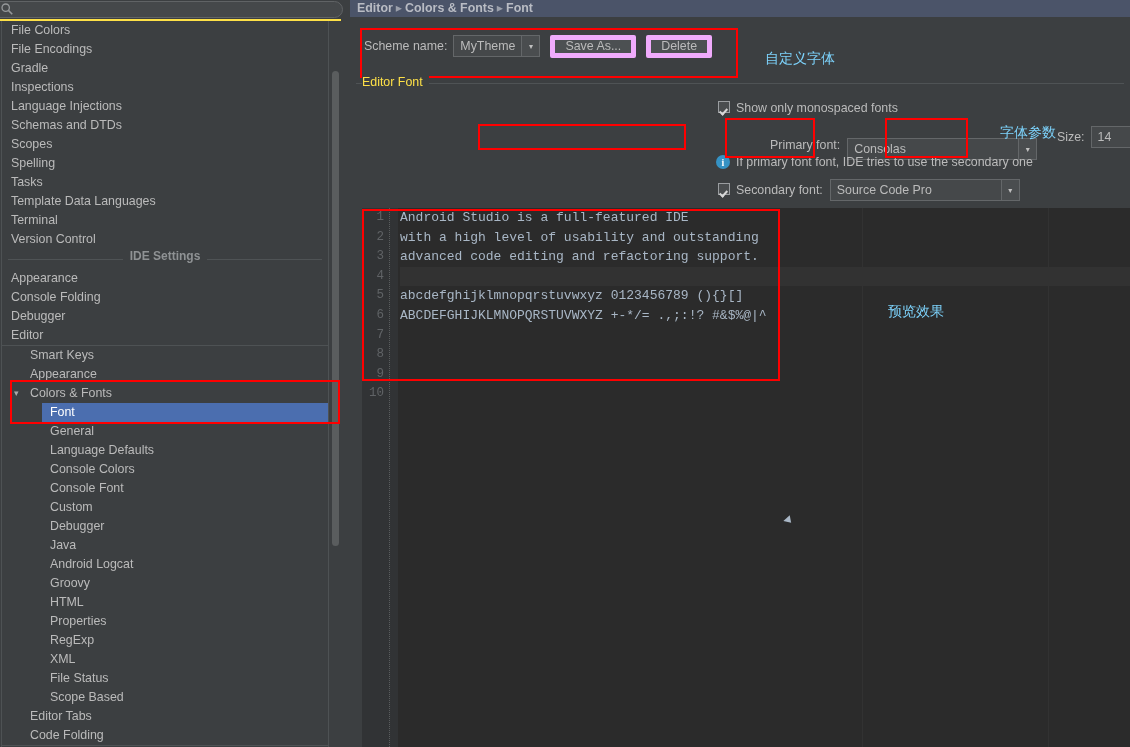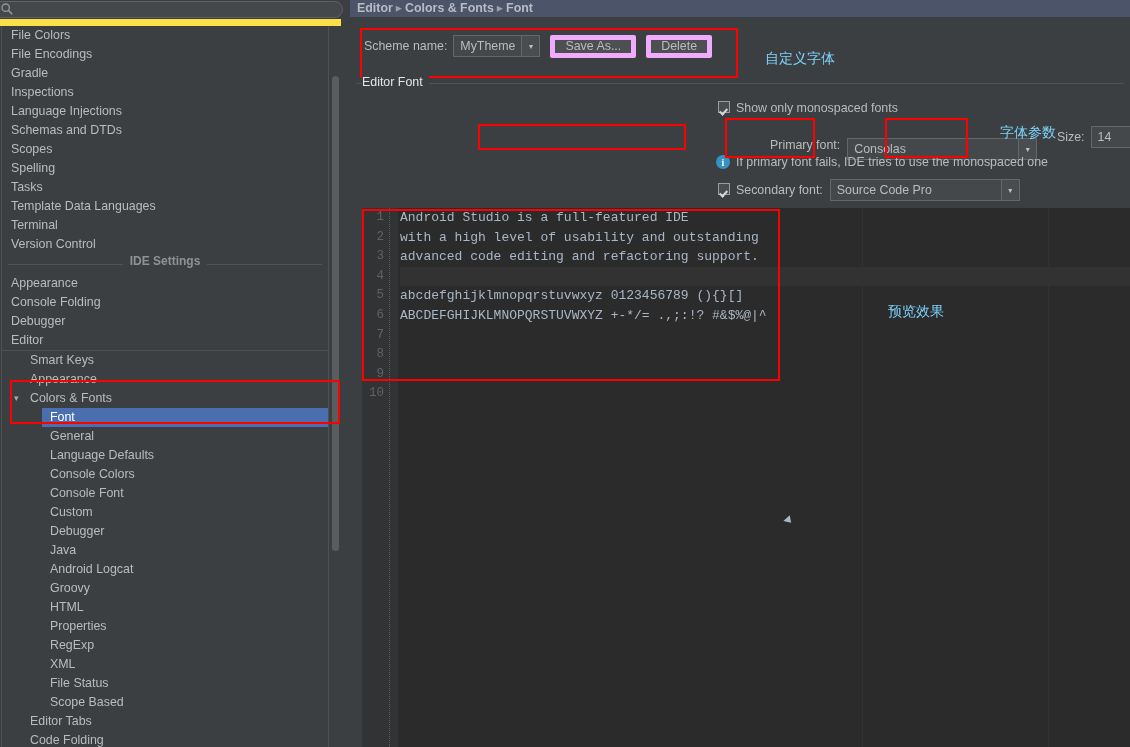--- a/index.html
+++ b/index.html
@@ -26,21 +26,21 @@
     border: 1px solid #606365; border-radius: 9px;
     background: #45484a;
   }
   #search-icon {
     position: absolute; left: 0px; top: 2px; width: 14px; height: 14px;
     opacity: .75;
   }
   #tree-wrap {
     position: absolute; left: 0px; top: 19px; width: 346px; height: 728px;
     background: #3c3f41;
-    border-top: 7px solid #fde047;
+    border-top: 2px solid #fde047;
   }
   #tree-box {
     position: absolute; left: 1px; top: 0px; width: 328px; height: 728px;
     overflow: hidden;
     border-left: 1px solid #4e5254;
     border-right: 1px solid #4e5254;
   }
   .tree-item {
     height: 19px; line-height: 19px;
     color: #bbbbbb; font-size: 12.4px;
@@ -141,21 +141,21 @@
     color: #bbbbbb; font-size: 12.4px;
     display: inline-flex; align-items: center; justify-content: center;
     margin-left: 10px;
   }
 
   
   #editor-font-group {
     position: absolute; left: 6px; top: 75px; width: 770px; height: 12px;
   }
   #editor-font-group .lbl {
-    position: absolute; left: 6px; top: 0; font-size: 12.4px; color: #e5e5e5;
+    position: absolute; left: 6px; top: 0; font-size: 12.4px; color: #fde047;
     background: #3c3f41; padding-right: 6px; z-index: 2;
   }
   #editor-font-group .line {
     position: absolute; left: 0; right: 2px; top: 8px; height: 1px; background: #4f5355;
   }
 
   .chk {
     display: inline-flex; 
     color: #bbbbbb; font-size: 12.4px;
   }
@@ -382,21 +382,21 @@
       </span>
     </div>
 
     <div id="row-size">
       <span class="lab">Size:</span>
       <span class="txtfield" id="size-field">14</span>
     </div>
 
     <div id="row-info">
       <span id="info-icon">i</span>
-      <span class="txt">If primary font fails, IDE tries to use the monospaced one</span>
+      <span class="txt">If primary font font, IDE tries to use the secondary one</span>
     </div>
 
     <div id="row-secondary">
       <label class="chk" style="margin-right:7px">
         <span class="box"></span>
         <span class="lab" style="margin-right:0">Secondary font:</span>
       </label>
       <span class="combo" id="secondary-combo">
         <span class="val">Source Code Pro</span>
         <span class="arrow">▾</span>

